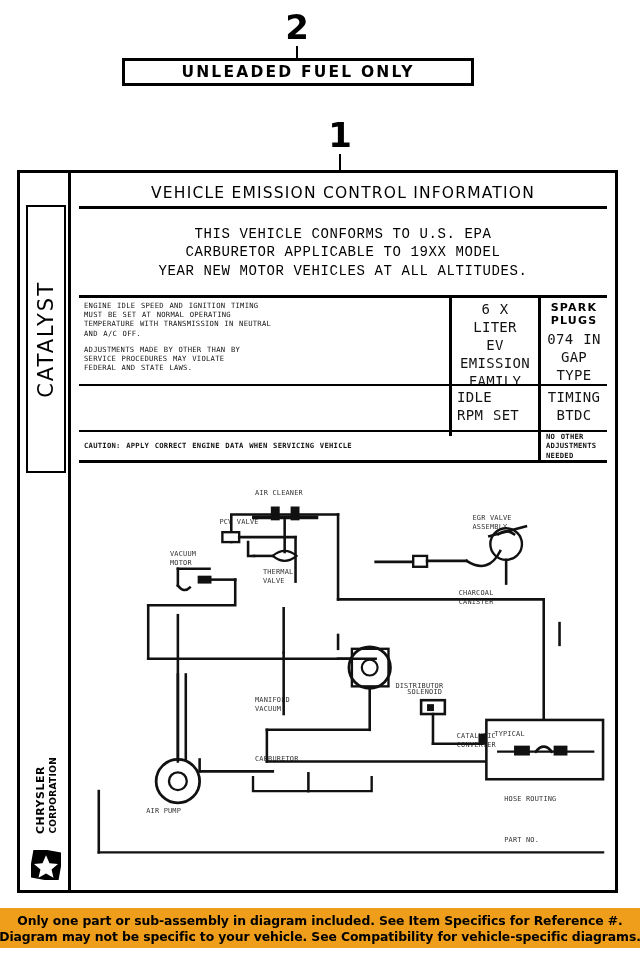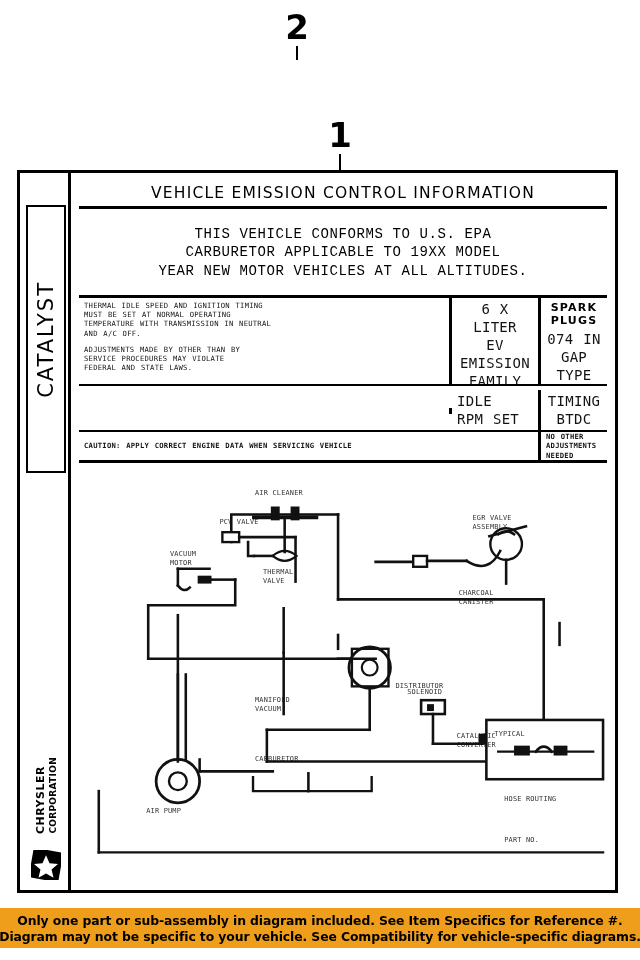--- a/index.html
+++ b/index.html
@@ -152,21 +152,20 @@
   }
   #spec-top-row {
     position: absolute;
     left: 0; top: 0; right: 0; height: 86px;
     display: flex;
   }
   #spec-mid-row {
     position: absolute;
     left: 0; top: 86px; right: 0; height: 52px;
     display: flex;
-    align-items: center;
   }
   #spec-caution-row {
     position: absolute;
     left: 0; top: 132px; right: 0; bottom: 0;
     display: flex;
     border-top: 2px solid #000;
   }
   .spec-cell { padding: 3px 5px; position: relative; }
   .cell-div-r { border-right: 3px solid #000; }
   .col-notes { width: 373px; }
@@ -222,20 +221,23 @@
   }
 </style>
 </head>
 <body>
 
 <div id="page">
 
   <div class="abs callout-num" style="left:277px; top:10px; width:40px; font-size:34px;">2</div>
   <div class="abs leader" style="left:296px; top:46px; height:14px;"></div>
 
+  <div class="abs" id="fuel-strip">
+    <span class="txt">UNLEADED FUEL ONLY</span>
+  </div>
 
   <div class="abs callout-num" style="left:320px; top:118px; width:40px; font-size:34px;">1</div>
   <div class="abs leader" style="left:339px; top:154px; height:18px;"></div>
 
   <div class="abs" id="emission-label">
 
     <div id="spine">
 
       <div id="catalyst-box">
         <span>CATALYST</span>
@@ -262,21 +264,21 @@
       <div id="conformance">
         <div>THIS VEHICLE CONFORMS TO U.S. EPA</div>
         <div>CARBURETOR APPLICABLE TO 19XX MODEL</div>
         <div>YEAR NEW MOTOR VEHICLES AT ALL ALTITUDES.</div>
       </div>
 
       <div id="spec-table">
 
         <div id="spec-top-row">
           <div class="spec-cell col-notes cell-div-r">
-            <div class="micro s7">THERMAL IDLE SPEED AND IGNITION TIMING</div>
+            <div class="micro s7">ENGINE IDLE SPEED AND IGNITION TIMING</div>
             <div class="micro s7">MUST BE SET AT NORMAL OPERATING</div>
             <div class="micro s7">TEMPERATURE WITH TRANSMISSION IN NEUTRAL</div>
             <div class="micro s7">AND A/C OFF.</div>
             <div style="height:7px"></div>
             <div class="micro s7">ADJUSTMENTS MADE BY OTHER THAN BY</div>
             <div class="micro s7">SERVICE PROCEDURES MAY VIOLATE</div>
             <div class="micro s7">FEDERAL AND STATE LAWS.</div>
           </div>
 
           <div class="spec-cell col-eng cell-div-r">

